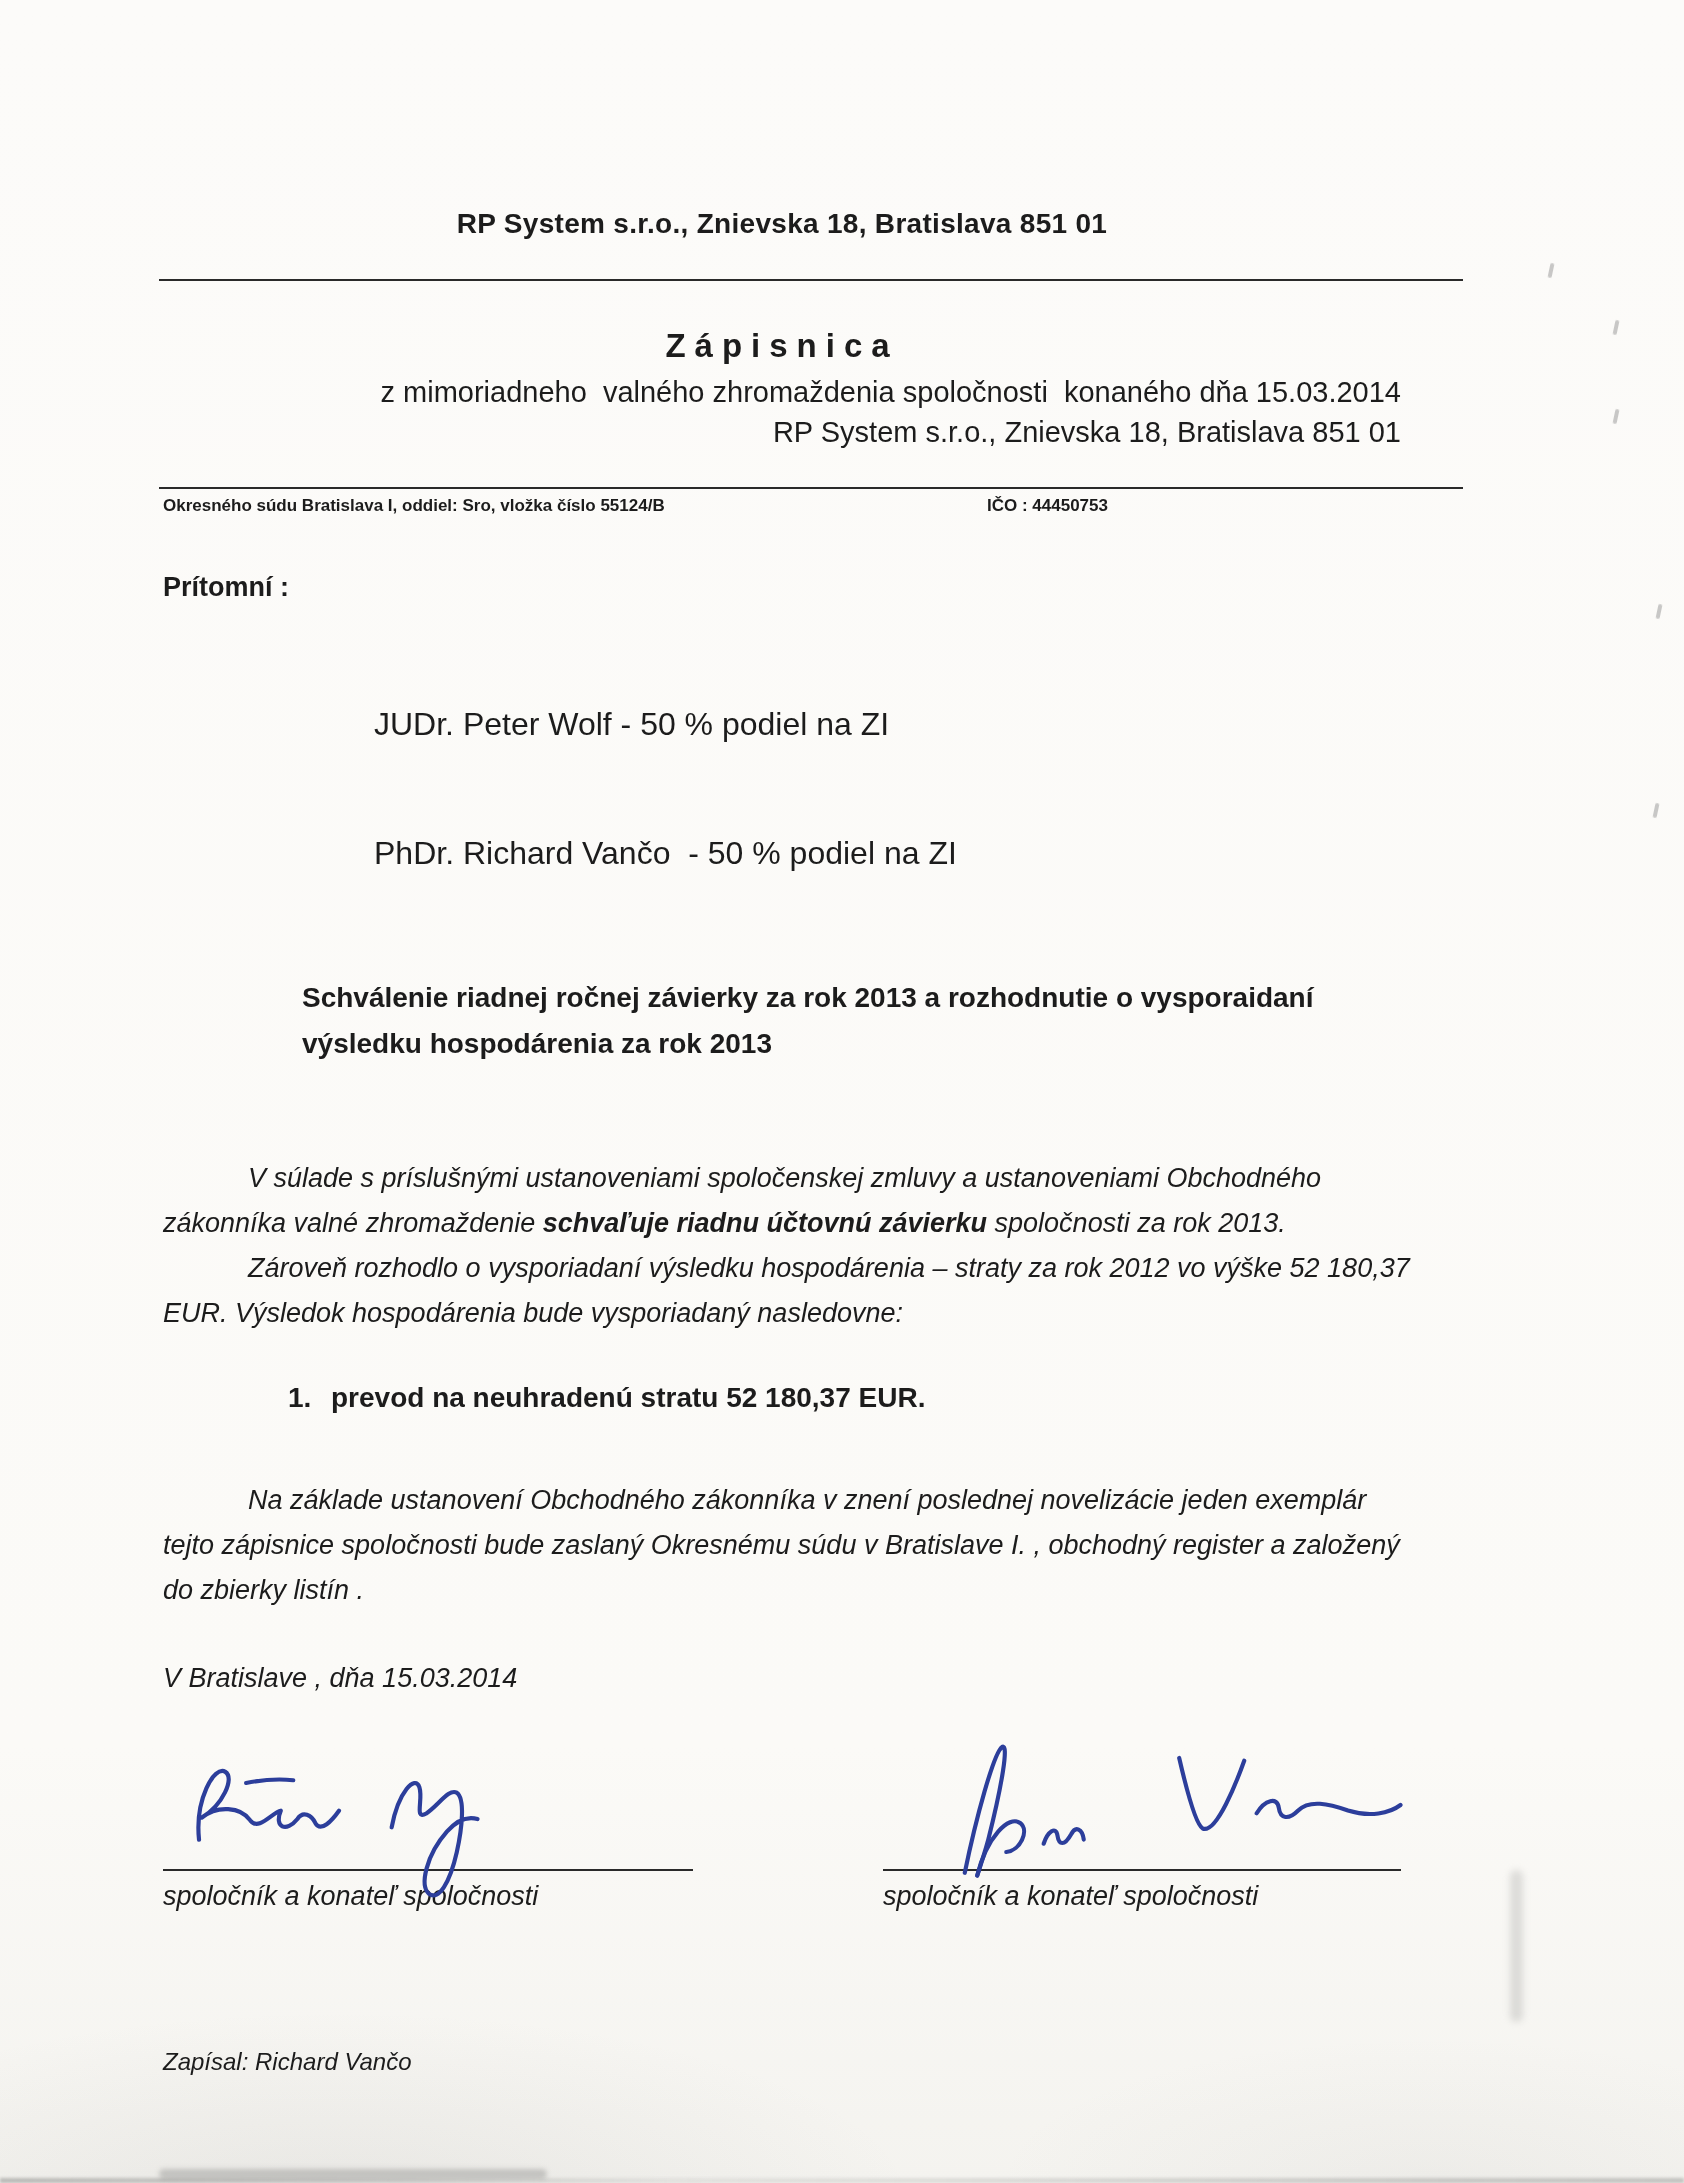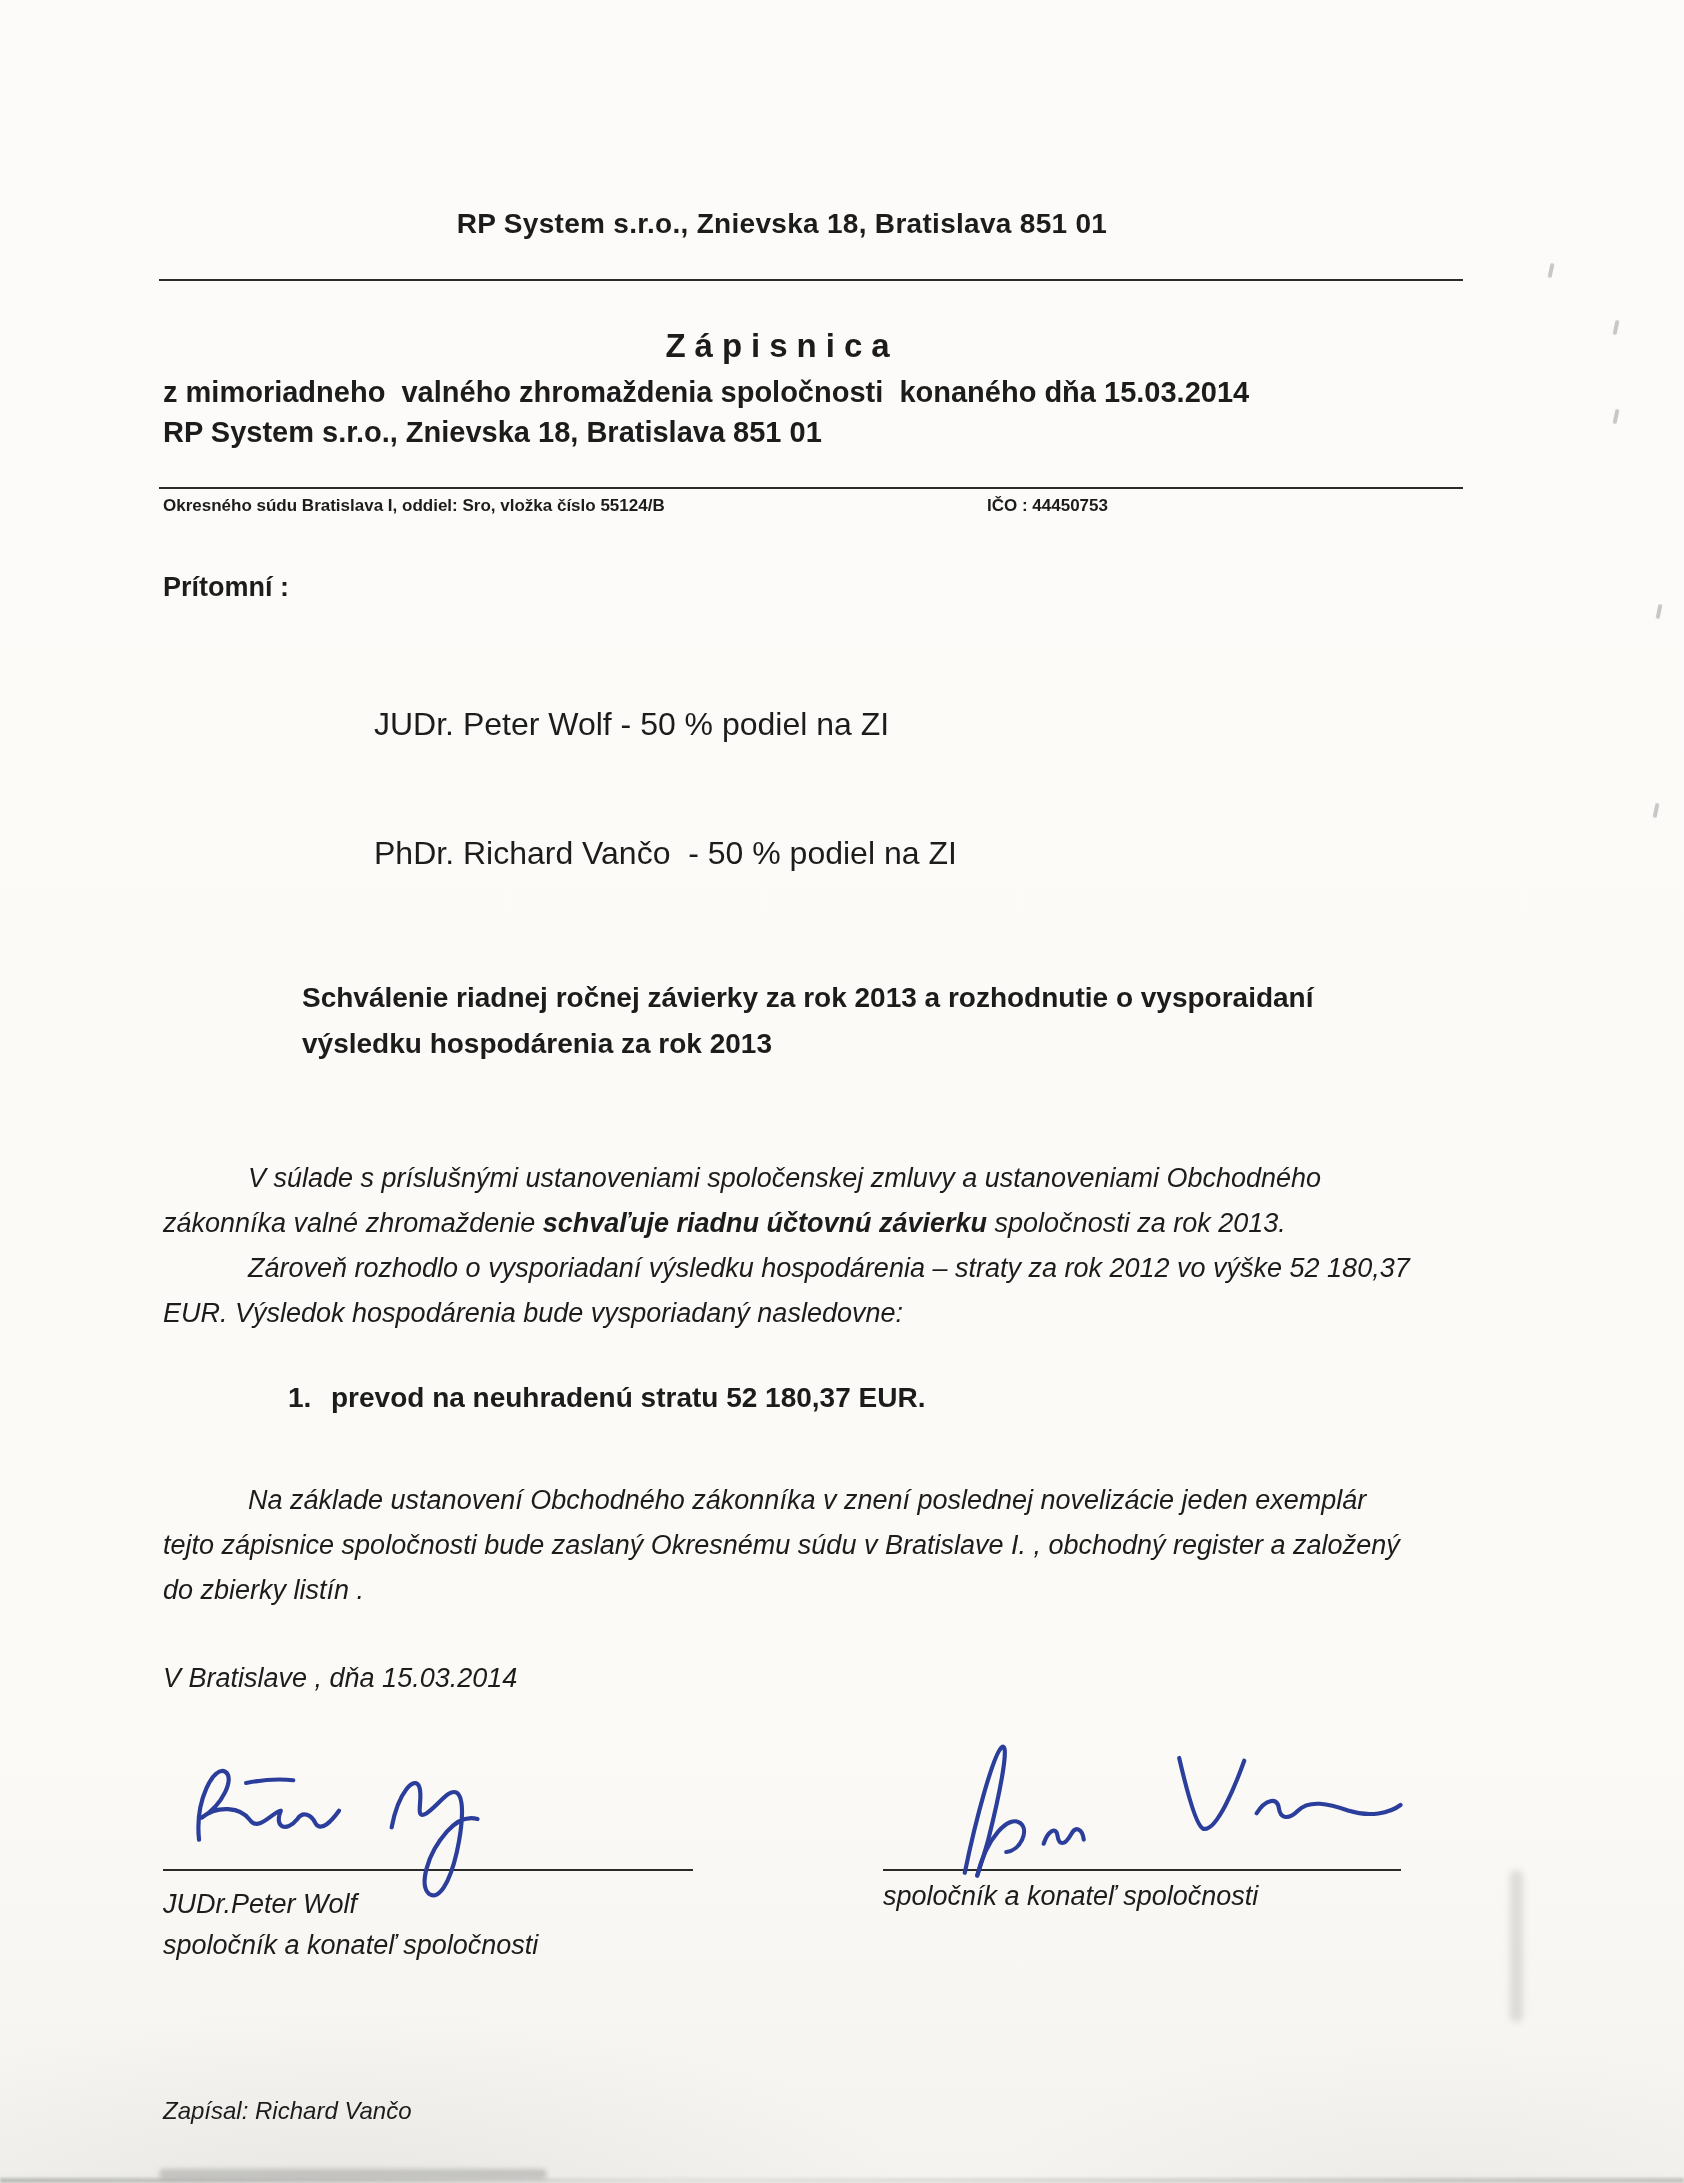--- a/index.html
+++ b/index.html
@@ -45,22 +45,22 @@
   .rule2 { margin-top: 38px; }
   .title {
     margin-top: 46px;
     font-size: 33px;
     font-weight: bold;
     text-align: center;
     letter-spacing: 9px;
   }
   .subtitle {
     font-size: 29px;
-    font-weight: bold;
-    text-align: left;
+    font-weight: normal;
+    text-align: right;
     white-space: pre-wrap;
   }
   .subtitle.first { margin-top: 11px; }
   .subtitle.second { margin-top: 7px; }
   .registry-row {
     position: relative;
     margin-top: 7px;
     font-size: 17px;
     font-weight: bold;
     height: 28px;
@@ -244,21 +244,20 @@
       <div class="sig-draw">
         <svg width="485" height="194" viewBox="0 0 700 280">
           <g fill="none" stroke="#2c3e9b" stroke-width="6" stroke-linecap="round" stroke-linejoin="round">
             <path d="M52,170 C46,112 74,62 90,72 C104,81 86,120 56,138 C78,120 112,122 126,142 C138,158 158,130 170,128 C160,152 178,160 194,140 C202,128 214,134 220,146 C228,160 244,142 254,128"></path>
             <path d="M120,88 C140,84 168,82 188,84"></path>
             <path d="M330,152 C340,100 364,76 370,94 C376,112 362,142 380,132 C398,120 412,96 424,102 C436,110 432,152 424,188 C414,232 398,258 384,248 C370,236 380,192 410,158 C424,142 440,136 454,140"></path>
           </g>
         </svg>
       </div>
       <div class="sig-line"></div>
-      <div class="sig-name">JUDr.Peter Wolf</div>
       <div class="sig-role">spoločník a konateľ spoločnosti</div>
     </div>
 
     <div class="sig-block right">
       <div class="sig-draw">
         <svg width="526" height="166" viewBox="0 0 760 240">
           <g fill="none" stroke="#2c3e9b" stroke-width="6" stroke-linecap="round" stroke-linejoin="round">
             <path d="M118,218 C134,140 160,44 172,36 C182,30 172,90 152,170 C146,192 140,210 136,222"></path>
             <path d="M136,222 C150,166 182,134 198,146 C212,157 198,186 178,188"></path>
             <path d="M232,176 C238,158 250,150 252,164 C254,178 262,180 272,162 C278,150 288,154 290,170"></path>

